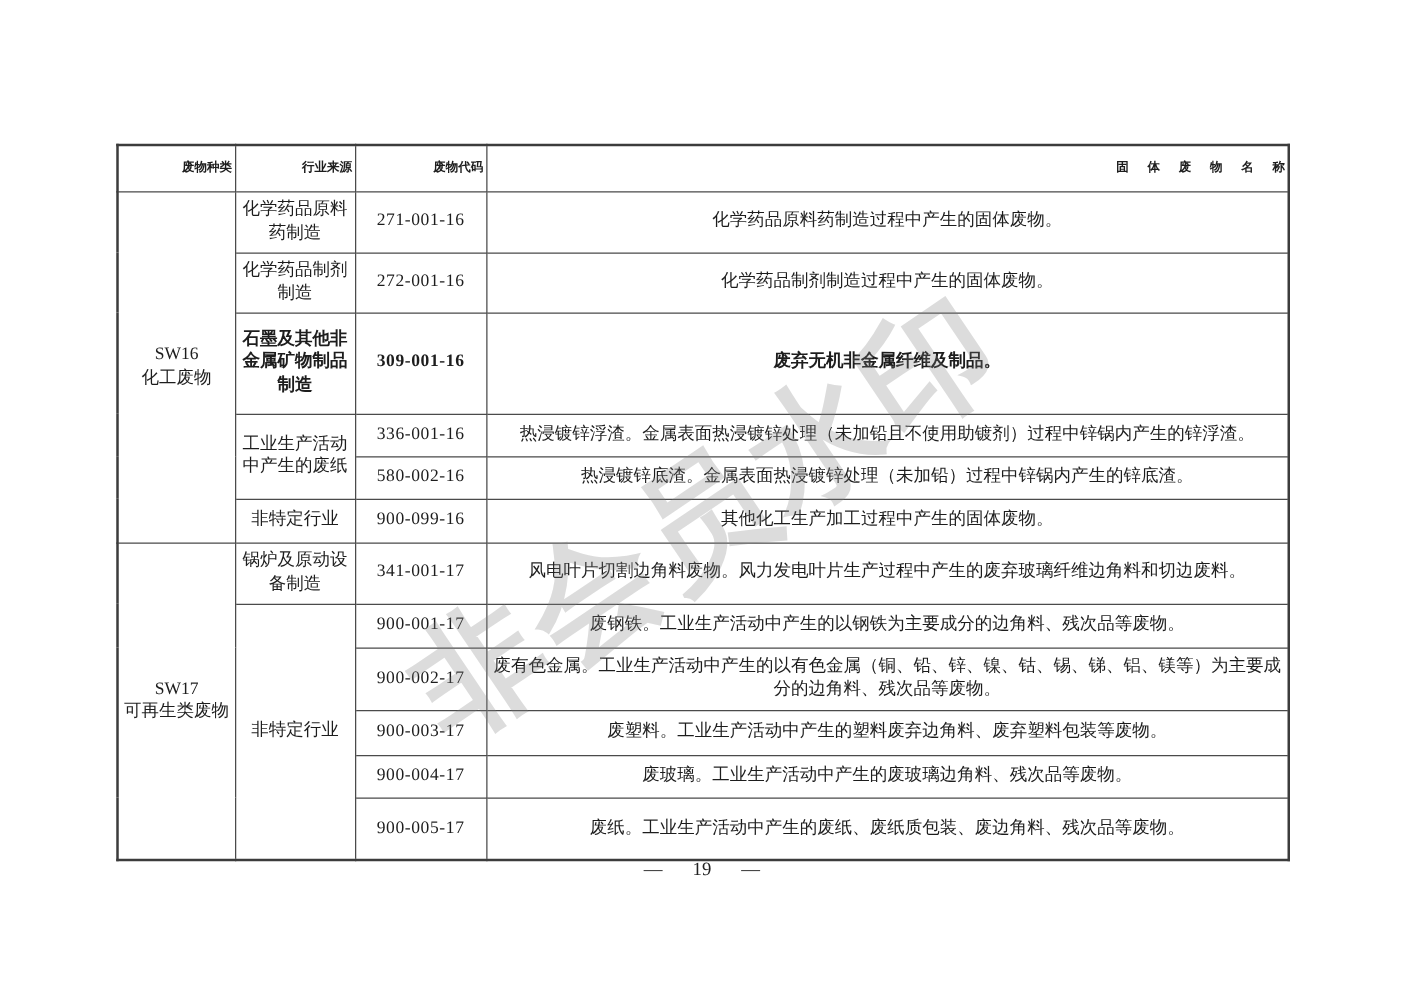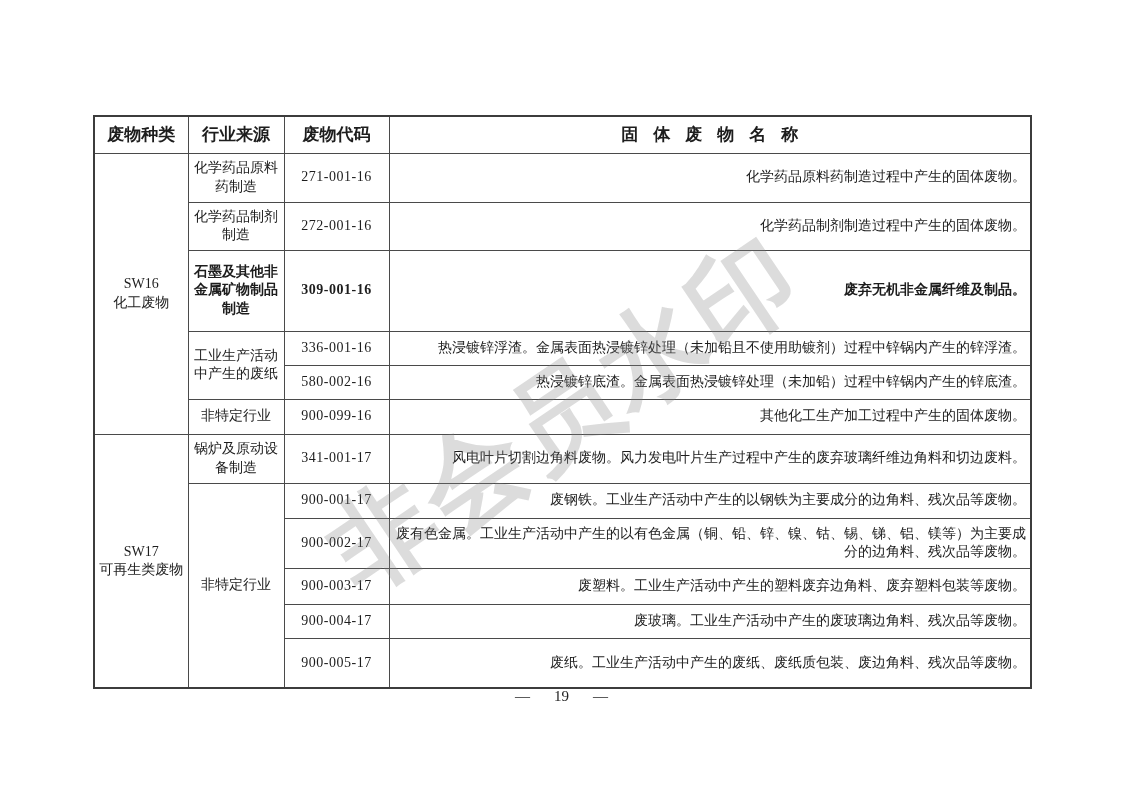--- a/index.html
+++ b/index.html
@@ -31,29 +31,29 @@
   .waste th,.waste td{
     border:1px solid #4a4a4a;
     font-size:14px;
     line-height:1.3;
     vertical-align:middle;
     padding:2px 4px;
     word-break:break-all;
   }
   .waste th{
     font-weight:bold;
-    text-align:center;
-    font-size:17px;
+    text-align:right;
+    font-size:10px;
     padding:6px 2px;
     margin-top:41px;
   }
   th .sp{letter-spacing:15px;margin-right:-15px;}
   .cell-category,.cell-source,.cell-code{text-align:center;}
   .cell-code{letter-spacing:0.5px;white-space:nowrap;}
-  .cell-name{text-align:right;padding-left:6px;padding-right:6px;}
+  .cell-name{text-align:center;padding-left:6px;padding-right:6px;}
   .cat-line{display:block;}
 
   
   tr.hdr{height:37px;}
   tr.r1{height:49px;} tr.r2{height:48px;margin-left:40px;} tr.r3{height:81px;font-weight:bold;}
   tr.r4{height:34px;} tr.r5{height:34px;} tr.r6{height:35px;}
   tr.r7{height:49px;} tr.r8{height:35px;} tr.r9{height:50px;}
   tr.r10{height:36px;} tr.r11{height:34px;padding-left:40px;} tr.r12{height:50px;}
 
   

